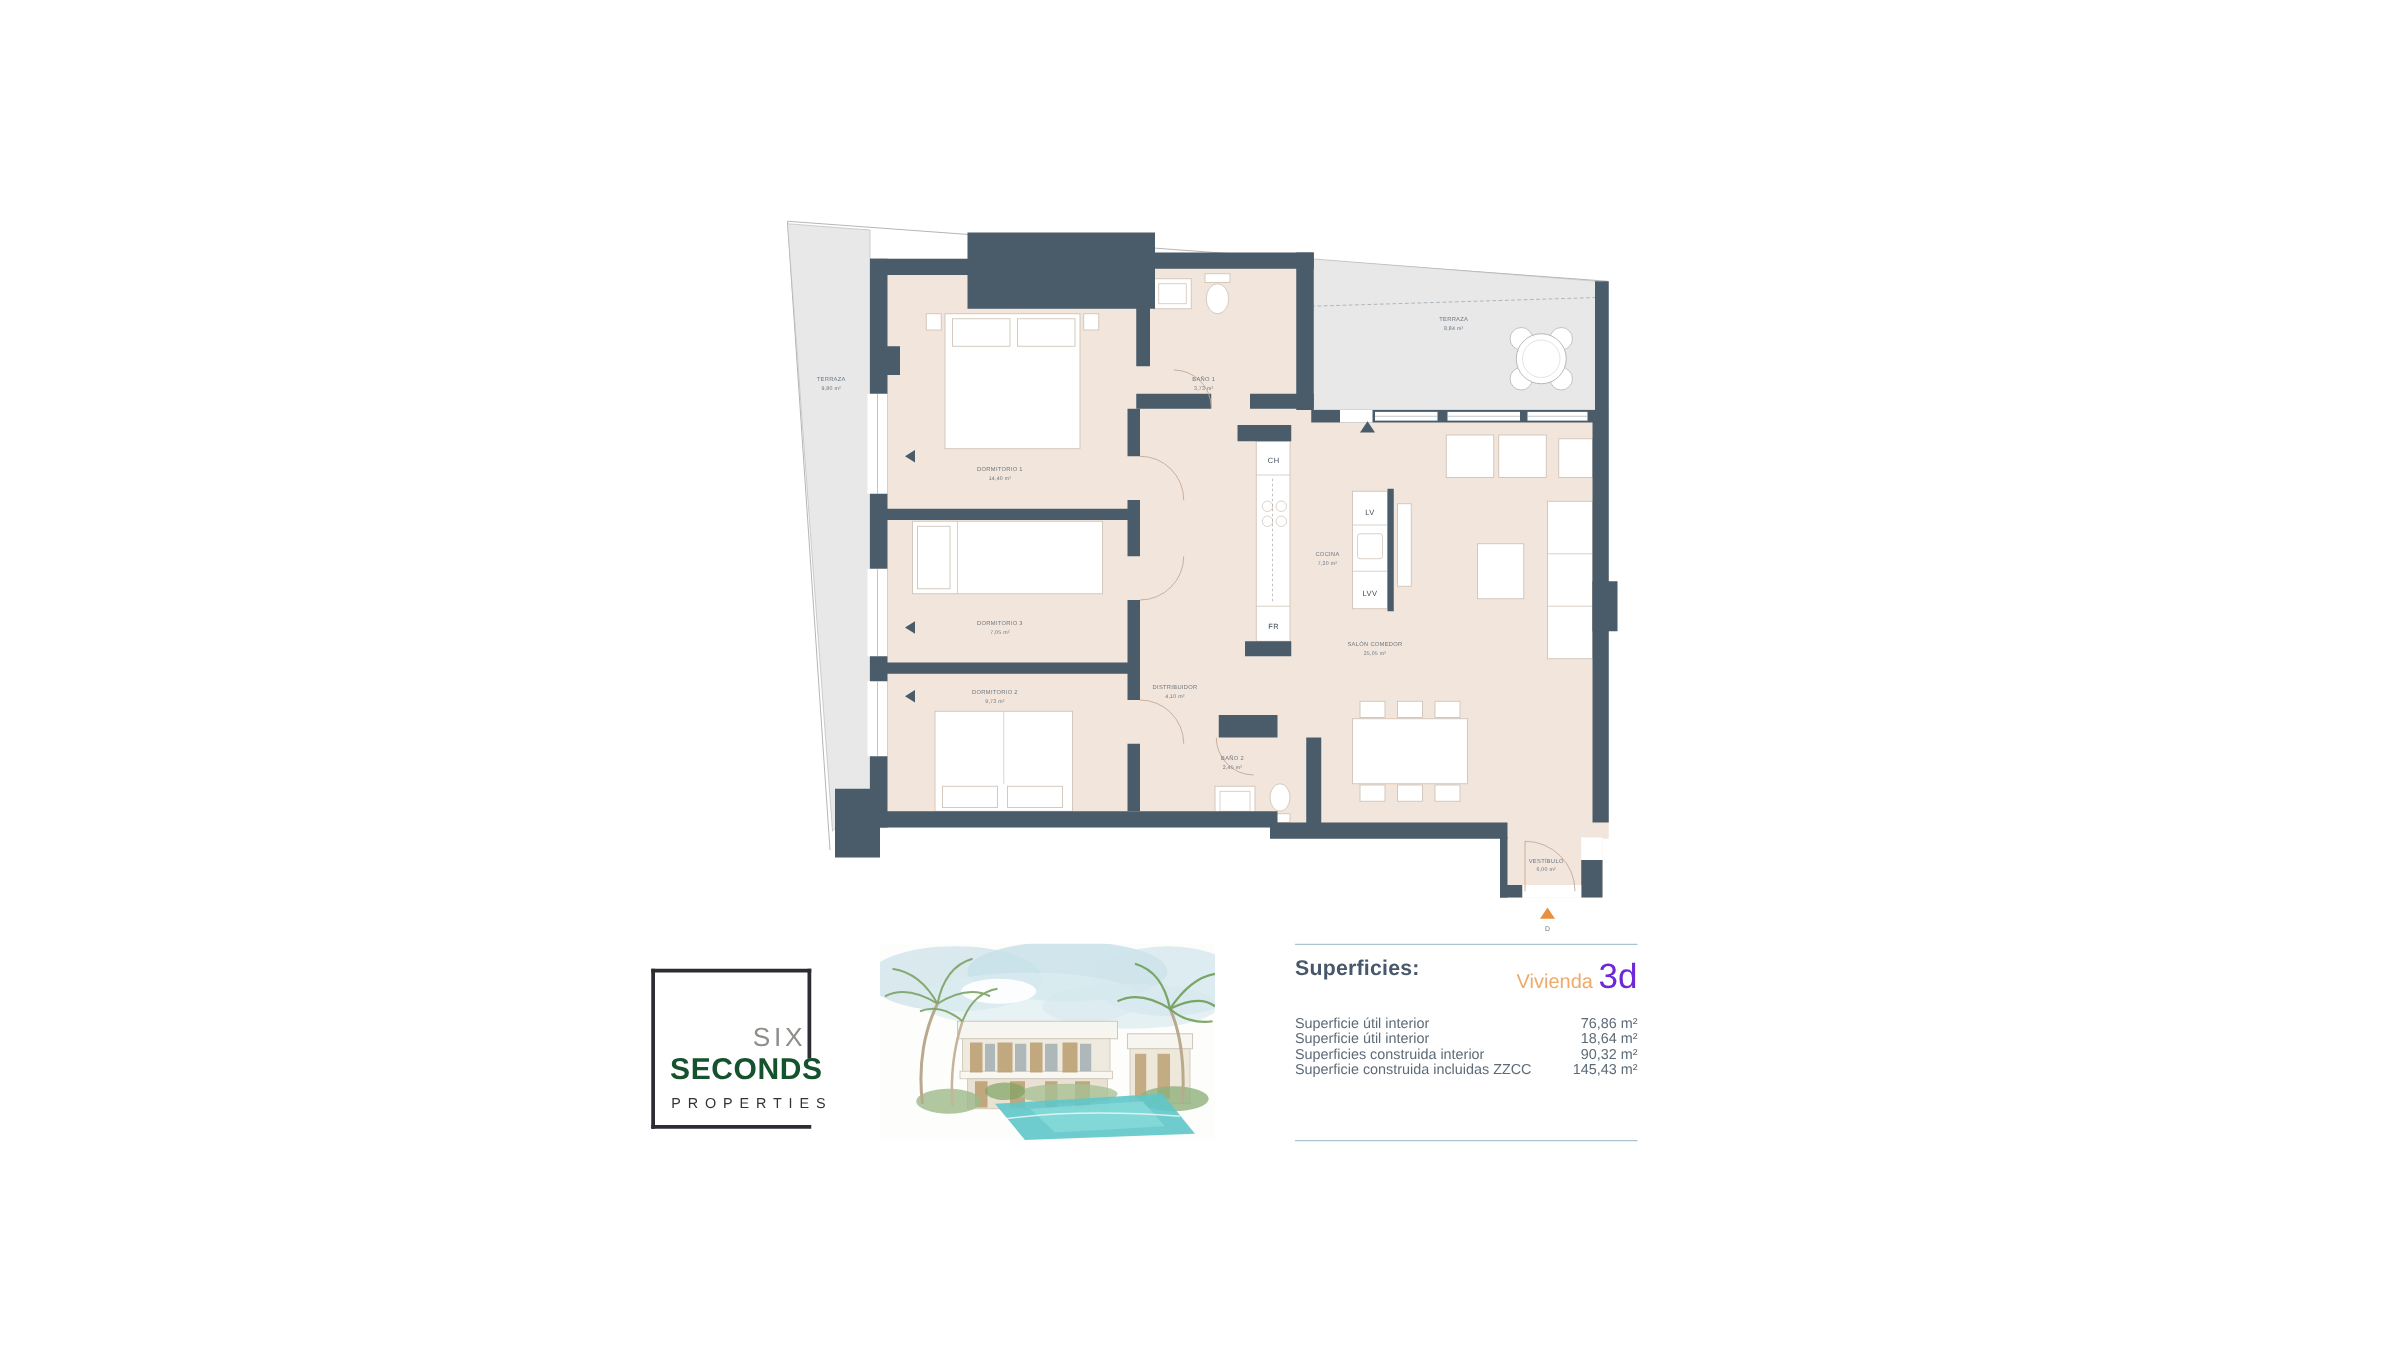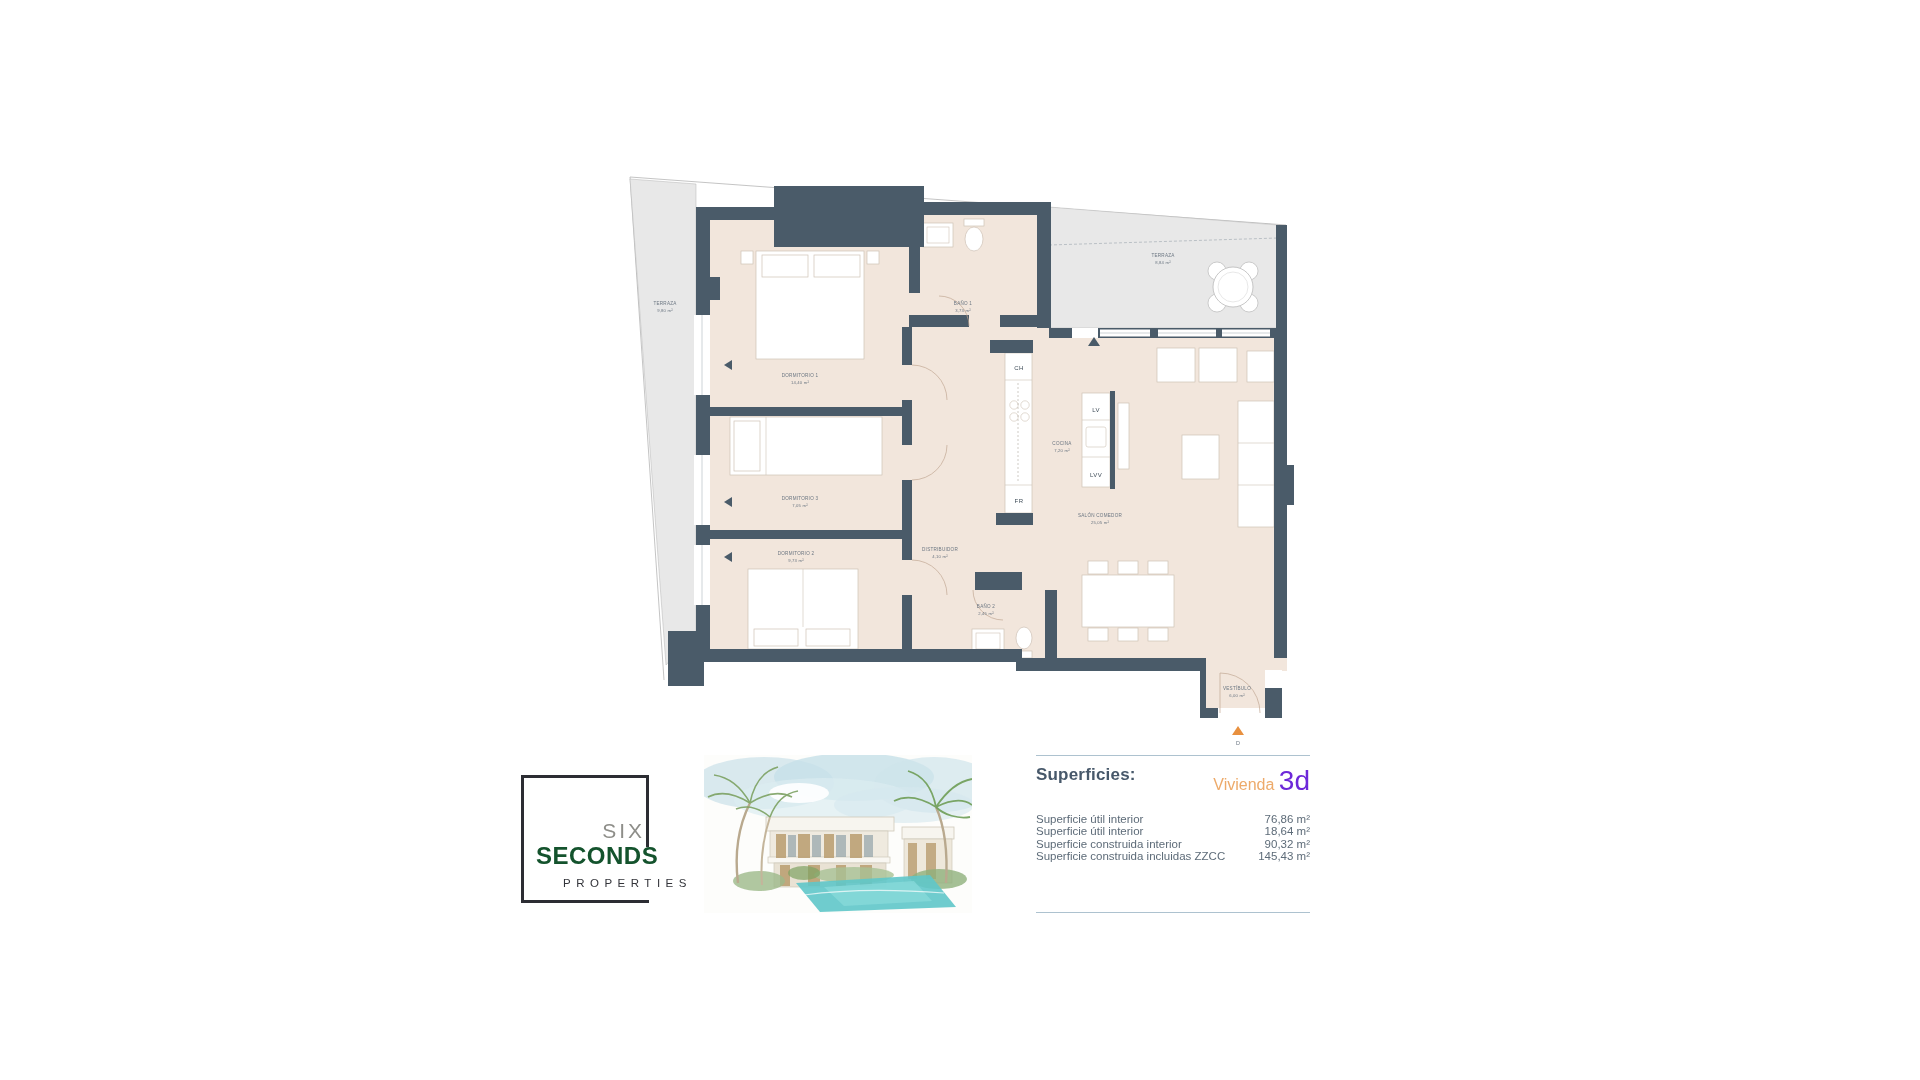--- a/index.html
+++ b/index.html
@@ -29,21 +29,21 @@
   #logo .b{position:absolute;background:#2c2d33;}
   #logo .bt{left:0;top:0;width:128px;height:3px;}
   #logo .bl{left:0;top:0;width:3px;height:128px;}
   #logo .bb{left:0;bottom:0;width:128px;height:3px;}
   #logo .br{right:0;top:0;width:3px;height:72px;}
   #logo .six{position:absolute;right:4px;top:44px;font-size:21px;font-weight:normal;
     letter-spacing:3px;color:#8e8e89;}
   #logo .seconds{position:absolute;left:15px;top:67px;font-size:24px;font-weight:bold;
     letter-spacing:.5px;color:#14532d;white-space:nowrap;}
   #logo .properties{position:absolute;left:16px;top:102px;font-size:11.5px;
-    letter-spacing:5.5px;color:#33343a;white-space:nowrap;margin-left:26px;}
+    letter-spacing:5.5px;color:#33343a;white-space:nowrap;}
 
   
   #render{left:704px;top:755px;width:268px;height:158px;}
 
   
   #summary{left:1010px;top:747px;width:274px;height:170px;color:#5d6b78;margin-left:26px;}
   #summary .rule{position:absolute;left:0;width:274px;height:1px;background:#adc2cf;}
   #summary .rule.top{top:8px;}
   #summary .rule.bot{top:165px;}
   #summary .head{position:absolute;left:0;top:18px;width:274px;}
@@ -353,21 +353,21 @@
   <div class="rows">
     <div class="row">
       <span>Superficie útil interior</span>
       <span>76,86 m²</span>
     </div>
     <div class="row">
       <span>Superficie útil interior</span>
       <span>18,64 m²</span>
     </div>
     <div class="row">
-      <span>Superficie construida interior</span>
+      <span>Superficies construida interior</span>
       <span>90,32 m²</span>
     </div>
     <div class="row">
       <span>Superficie construida incluidas ZZCC</span>
       <span>145,43 m²</span>
     </div>
   </div>
   <div class="rule bot"></div>
 </div>
 

